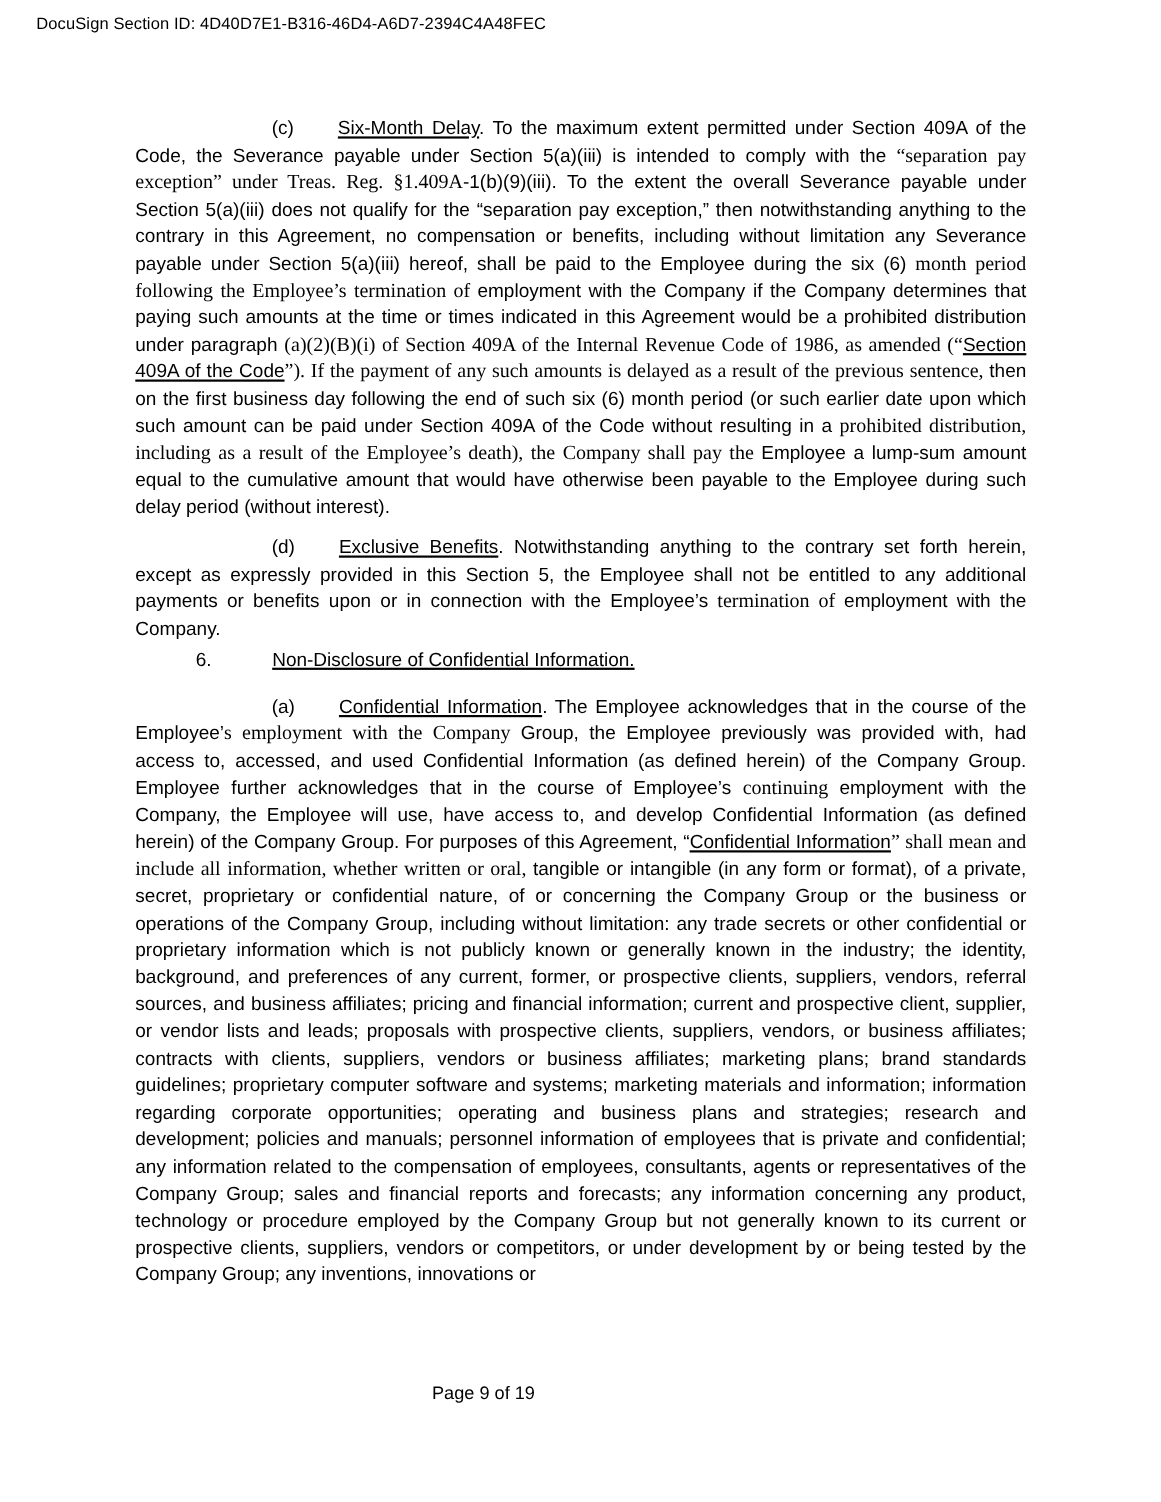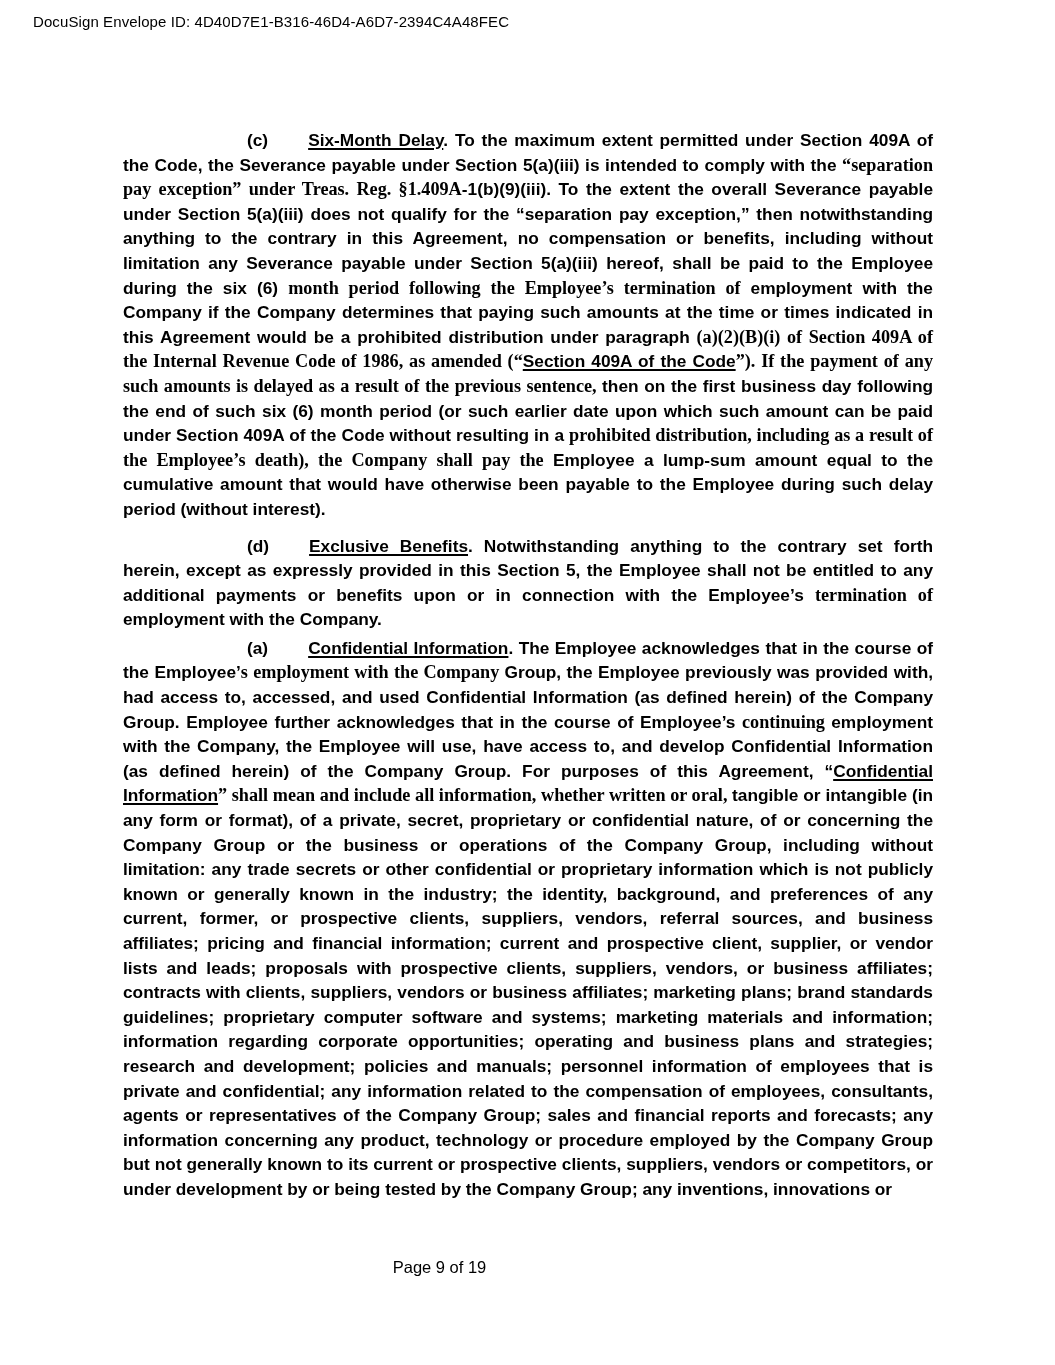--- a/index.html
+++ b/index.html
@@ -15,26 +15,25 @@
     position: absolute;
     left: 33px;
     top: 13px;
     font-size: 15px;
     letter-spacing: 0.1px;
     white-space: nowrap;
   }
   .doc-body {
     position: absolute;
     left: 123px;
-    top: 128px;
+    top: 104px;
     width: 810px;
     font-size: 17.3px;
     line-height: 24.6px;
     text-align: justify;
-    font-weight: bold;
   }
   p.para {
     margin: 0 0 12px 0;
     text-indent: 124px;
   }
   p.para-d { margin-bottom: 4px; }
   p.heading {
     margin: 0 0 18px 0;
     text-indent: 55px;
   }
@@ -54,25 +53,26 @@
     top: 1258px;
     width: 879px;
     text-align: center;
     font-size: 16.5px;
   }
 </style>
 </head>
 <body>
 
 <div class="page">
-  <div class="envelope-id">DocuSign Envelope ID: 4D40D7E1-B316-46D4-A6D7-2394C4A48FEC</div>
+  <div class="envelope-id">DocuSign Section ID: 4D40D7E1-B316-46D4-A6D7-2394C4A48FEC</div>
 
   <div class="doc-body">
     <p class="para"><span>(c)</span><span class="tab" style="width: 40px;"></span><span class="u">Six-Month Delay</span><span>. To the maximum extent permitted under Section 409A of the Code, the Severance payable under Section 5(a)(iii) is intended to comply with the </span><span class="serif">“separation pay exception” under Treas. Reg. §1.409A</span><span>-1(b)(9)(iii). To the extent the overall Severance payable under Section 5(a)(iii) does not qualify for the “separation pay exception,” then notwithstanding anything to the contrary in this Agreement, no compensation or benefits, including without limitation any Severance payable under Section 5(a)(iii) hereof, shall be paid to the Employee during the six (6) </span><span class="serif">month period following the Employee’s termination of </span><span>employment with the Company if the Company determines that paying such amounts at the time or times indicated in this Agreement would be a prohibited distribution under paragraph </span><span class="serif">(a)(2)(B)(i) of Section 409A of the Internal Revenue Code of 1986, as amended (“</span><span class="u">Section 409A of the Code</span><span class="serif">”). If the payment of any such amounts is delayed as a result of the previous sentence, </span><span>then on the first business day following the end of such six (6) month period (or such earlier date upon which such amount can be paid under Section 409A of the Code without resulting in a </span><span class="serif">prohibited distribution, including as a result of the Employee’s death), the Company shall pay the </span><span>Employee a lump-sum amount equal to the cumulative amount that would have otherwise been payable to the Employee during such delay period (without interest).</span></p>
 
     <p class="para para-d"><span>(d)</span><span class="tab" style="width: 40px;"></span><span class="u">Exclusive Benefits</span><span>. Notwithstanding anything to the contrary set forth herein, except as expressly provided in this Section 5, the Employee shall not be entitled to any additional payments or benefits upon or in connection with the Employee’s </span><span class="serif">termination of </span><span>employment with the Company.</span></p>
 
+    <p class="para heading"><span>6.</span><span class="tab" style="width: 55px;"></span><span class="u">Non-Disclosure of Confidential Information.</span></p>
 
     <p class="para"><span>(a)</span><span class="tab" style="width: 40px;"></span><span class="u">Confidential Information</span><span>. The Employee acknowledges that in the course of the Employee’</span><span class="serif">s employment with the Company </span><span>Group, the Employee previously was provided with, had access to, accessed, and used Confidential Information (as defined herein) of the Company Group. Employee further acknowledges that in the course of Employee’s </span><span class="serif">continuing </span><span>employment with the Company, the Employee will use, have access to, and develop Confidential Information (as defined herein) of the Company Group. For purposes of this Agreement, “</span><span class="u">Confidential Information</span><span class="serif">” shall mean and include all information, whether written or oral, </span><span>tangible or intangible (in any form or format), of a private, secret, proprietary or confidential nature, of or concerning the Company Group or the business or operations of the Company Group, including without limitation: any trade secrets or other confidential or proprietary information which is not publicly known or generally known in the industry; the identity, background, and preferences of any current, former, or prospective clients, suppliers, vendors, referral sources, and business affiliates; pricing and financial information; current and prospective client, supplier, or vendor lists and leads; proposals with prospective clients, suppliers, vendors, or business affiliates; contracts with clients, suppliers, vendors or business affiliates; marketing plans; brand standards guidelines; proprietary computer software and systems; marketing materials and information; information regarding corporate opportunities; operating and business plans and strategies; research and development; policies and manuals; personnel information of employees that is private and confidential; any information related to the compensation of employees, consultants, agents or representatives of the Company Group; sales and financial reports and forecasts; any information concerning any product, technology or procedure employed by the Company Group but not generally known to its current or prospective clients, suppliers, vendors or competitors, or under development by or being tested by the Company Group; any inventions, innovations or</span></p>
   </div>
 
   <div class="footer">Page 9 of 19</div>
 </div>
 
 </body></html>

